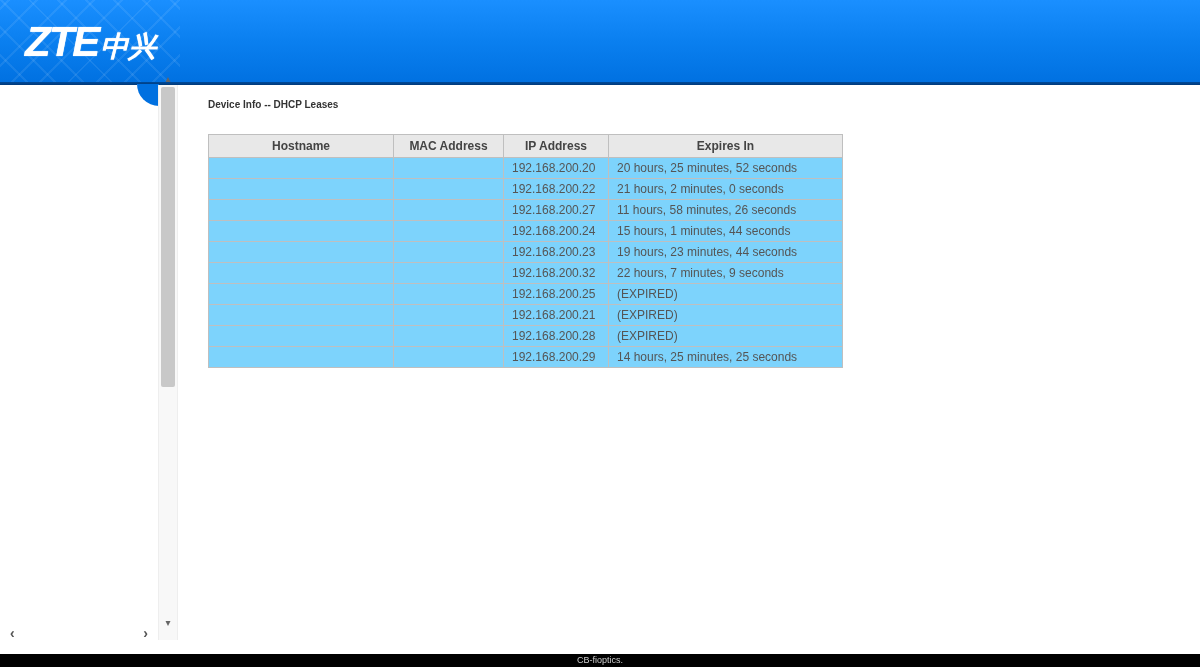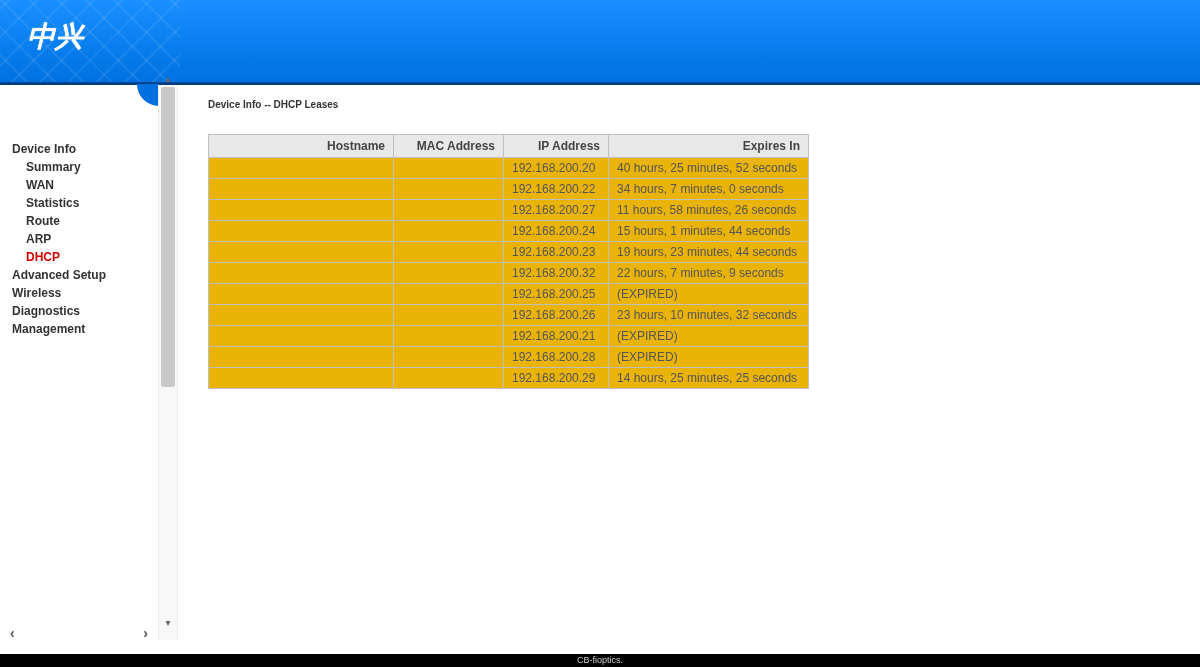--- a/index.html
+++ b/index.html
@@ -124,36 +124,36 @@
   color: #333;
   margin-bottom: 24px;
 }
 table.leases {
   border-collapse: collapse;
   font-size: 12px;
   color: #555;
 }
 table.leases th {
   background: #e8e8e8;
-  text-align: right;
+  text-align: center;
   font-weight: bold;
   color: #444;
   padding: 4px 8px;
   border: 1px solid #bfbfbf;
 }
 table.leases td {
   padding: 3px 8px;
   border: 1px solid #bfbfbf;
-  background: #eab308;
+  background: #7dd3fc;
   height: 21px;
 }
 .col-host { width: 185px; }
 .col-mac { width: 110px; }
 .col-ip { width: 105px; }
-.col-exp { width: 200px; }
+.col-exp { width: 234px; }
 .bottom-scroll {
   position: absolute;
   left: 0;
   width: 158px;
   bottom: 27px;
   height: 15px;
   display: flex;
   align-items: center;
   justify-content: space-between;
   padding: 0 10px;
@@ -172,41 +172,29 @@
   line-height: 13px;
   font-family: Verdana, sans-serif;
 }
 </style>
 </head>
 <body>
 
 <div class="header">
   <div class="header-pattern"></div>
   <div class="logo">
+    <span>ZTE</span>
     <span class="logo-cn">中兴</span>
   </div>
   <div class="header-divider"></div>
 </div>
 
 <div class="body-wrap">
   <div class="sidebar">
     <div class="corner-curve"></div>
-    <div class="nav" id="nav">
-        <div class="nav-item">Device Info</div>
-        <div class="nav-item nav-sub">Summary</div>
-        <div class="nav-item nav-sub">WAN</div>
-        <div class="nav-item nav-sub">Statistics</div>
-        <div class="nav-item nav-sub">Route</div>
-        <div class="nav-item nav-sub">ARP</div>
-        <div class="nav-item nav-sub active">DHCP</div>
-        <div class="nav-item">Advanced Setup</div>
-        <div class="nav-item">Wireless</div>
-        <div class="nav-item">Diagnostics</div>
-        <div class="nav-item">Management</div>
-      </div>
   </div>
 
   <div class="scroll-column">
     <div class="scroll-up">▴</div>
     <div class="scroll-track"></div>
     <div class="scroll-down">▾</div>
   </div>
 
   <div class="content">
     <div class="page-title">Device Info -- DHCP Leases</div>
@@ -217,27 +205,27 @@
           <th class="col-mac">MAC Address</th>
           <th class="col-ip">IP Address</th>
           <th class="col-exp">Expires In</th>
         </tr>
       </thead>
       <tbody id="leases-body">
           <tr>
             <td></td>
             <td></td>
             <td>192.168.200.20</td>
-            <td>40 hours, 25 minutes, 52 seconds</td>
+            <td>20 hours, 25 minutes, 52 seconds</td>
           </tr>
           <tr>
             <td></td>
             <td></td>
             <td>192.168.200.22</td>
-            <td>34 hours, 7 minutes, 0 seconds</td>
+            <td>21 hours, 2 minutes, 0 seconds</td>
           </tr>
           <tr>
             <td></td>
             <td></td>
             <td>192.168.200.27</td>
             <td>11 hours, 58 minutes, 26 seconds</td>
           </tr>
           <tr>
             <td></td>
             <td></td>
@@ -254,26 +242,20 @@
             <td></td>
             <td></td>
             <td>192.168.200.32</td>
             <td>22 hours, 7 minutes, 9 seconds</td>
           </tr>
           <tr>
             <td></td>
             <td></td>
             <td>192.168.200.25</td>
             <td>(EXPIRED)</td>
-          </tr>
-          <tr>
-            <td></td>
-            <td></td>
-            <td>192.168.200.26</td>
-            <td>23 hours, 10 minutes, 32 seconds</td>
           </tr>
           <tr>
             <td></td>
             <td></td>
             <td>192.168.200.21</td>
             <td>(EXPIRED)</td>
           </tr>
           <tr>
             <td></td>
             <td></td>

